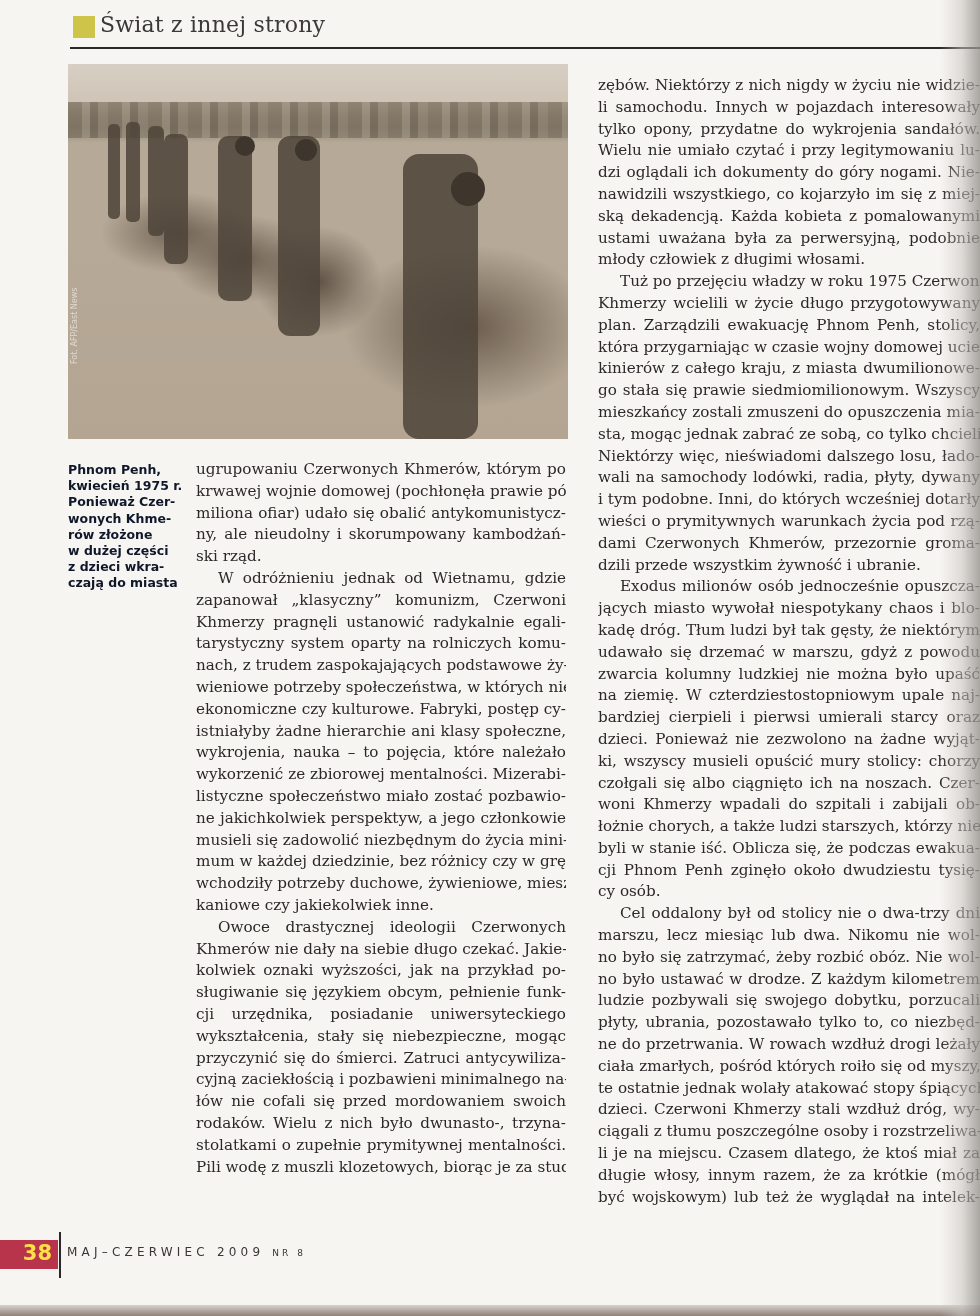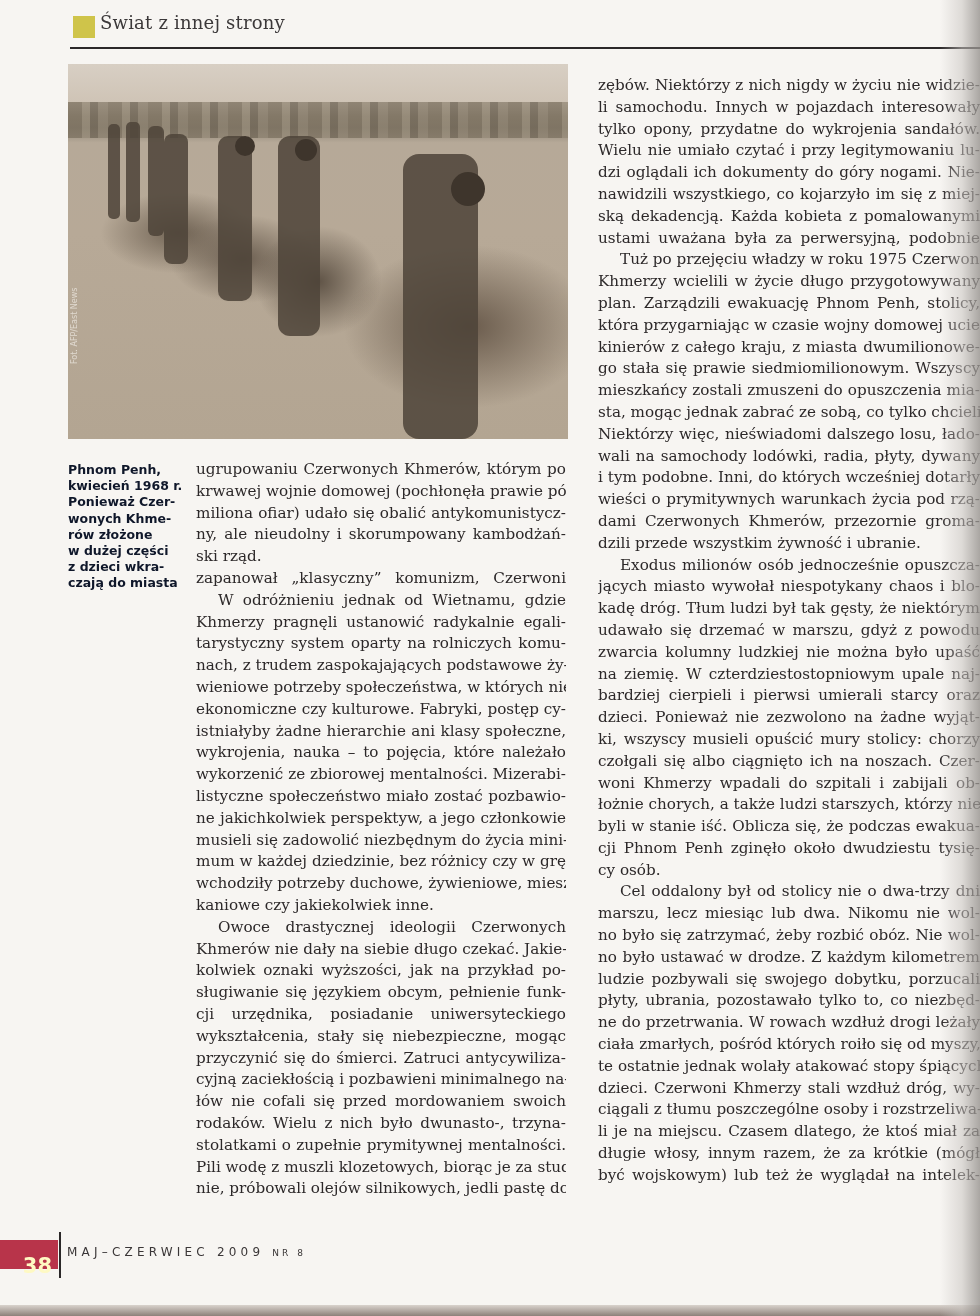--- a/index.html
+++ b/index.html
@@ -14,21 +14,21 @@
     background:linear-gradient(to right, rgba(247,245,242,0) 0%, rgba(200,196,192,0.55) 55%, rgba(150,146,142,0.8) 100%);
     pointer-events:none; z-index:5;
   }
   .header { position:absolute; left:70px; top:12px; right:0; height:36px; }
   .header-square {
     position:absolute; left:3px; top:4px; width:22px; height:22px;
     background:#cfc44a;
   }
   .header-title {
     position:absolute; left:30px; top:0px;
-    font-family:"DejaVu Serif", serif; font-size:18px; color:#3b3839;
+    font-family:"DejaVu Serif", serif; font-size:22px; color:#3b3839;
     letter-spacing:0.2px;
   }
   .header-rule {
     position:absolute; left:70px; top:47px; width:910px; height:2px; background:#2b2829;
   }
   .photo {
     position:absolute; left:68px; top:64px; width:500px; height:375px;
     background:
       radial-gradient(ellipse at 80% 70%, #6a5b4c 0%, rgba(106,91,76,0) 22%),
       radial-gradient(ellipse at 50% 58%, #5f5346 0%, rgba(95,83,70,0) 18%),
@@ -60,22 +60,22 @@
   }
   .col-left { left:196px; top:459px; width:370px; }
   .col-right { left:598px; top:75px; width:382px; }
   .line { display:block; white-space:nowrap; text-align-last:justify; overflow:hidden; }
   .line.last { text-align-last:left; }
   .line.indent { padding-left:22px; }
   .footer-box {
     position:absolute; left:0; top:1240px; width:58px; height:29px; background:#b8344a;
   }
   .footer-page {
-    position:absolute; right:6px; top:14px;
-    font-family:"DejaVu Sans", sans-serif; font-weight:bold; font-size:21px; color:#fef9c3;
+    position:absolute; right:6px; top:1px;
+    font-family:"DejaVu Sans", sans-serif; font-weight:bold; font-size:21px; color:#fde047;
   }
   .footer-vrule {
     position:absolute; left:59px; top:1232px; width:1.5px; height:46px; background:#2b2829;
   }
   .footer-issue {
     position:absolute; left:67px; top:1245px;
     font-family:"DejaVu Sans", sans-serif; font-size:12px; letter-spacing:4.2px; color:#3a3637;
   }
   .footer-issue .nr { font-size:9px; letter-spacing:3px;margin-top:12px; }
   .bottom-edge {
@@ -108,37 +108,37 @@
       <circle cx="177" cy="82" r="10"></circle>
       <circle cx="238" cy="86" r="11"></circle>
       <circle cx="400" cy="125" r="17"></circle>
     </g>
   </svg>
   <div class="photo-credit">Fot. AFP/East News</div>
 </div>
 
 <div class="caption">
   <div>Phnom Penh,</div>
-  <div>kwiecień 1968 r.</div>
+  <div>kwiecień 1975 r.</div>
   <div>Ponieważ Czer-</div>
   <div>wonych Khme-</div>
   <div>rów złożone</div>
   <div>w dużej części</div>
   <div>z dzieci wkra-</div>
   <div>czają do miasta</div>
 </div>
 
 <div class="col col-left">
   <span class="line">ugrupowaniu Czerwonych Khmerów, którym po</span>
   <span class="line">krwawej wojnie domowej (pochłonęła prawie pół</span>
   <span class="line">miliona ofiar) udało się obalić antykomunistycz-</span>
   <span class="line">ny, ale nieudolny i skorumpowany kambodżań-</span>
   <span class="line last">ski rząd.</span>
+  <span class="line indent">W odróżnieniu jednak od Wietnamu, gdzie</span>
   <span class="line">zapanował „klasyczny” komunizm, Czerwoni</span>
-  <span class="line indent">W odróżnieniu jednak od Wietnamu, gdzie</span>
   <span class="line">Khmerzy pragnęli ustanowić radykalnie egali-</span>
   <span class="line">tarystyczny system oparty na rolniczych komu-</span>
   <span class="line">nach, z trudem zaspokajających podstawowe ży-</span>
   <span class="line">wieniowe potrzeby społeczeństwa, w których nie</span>
   <span class="line">ekonomiczne czy kulturowe. Fabryki, postęp cy-</span>
   <span class="line">istniałyby żadne hierarchie ani klasy społeczne,</span>
   <span class="line">wykrojenia, nauka – to pojęcia, które należało</span>
   <span class="line">wykorzenić ze zbiorowej mentalności. Mizerabi-</span>
   <span class="line">listyczne społeczeństwo miało zostać pozbawio-</span>
   <span class="line">ne jakichkolwiek perspektyw, a jego członkowie</span>
@@ -151,32 +151,32 @@
   <span class="line">kolwiek oznaki wyższości, jak na przykład po-</span>
   <span class="line">sługiwanie się językiem obcym, pełnienie funk-</span>
   <span class="line">cji urzędnika, posiadanie uniwersyteckiego</span>
   <span class="line">wykształcenia, stały się niebezpieczne, mogąc</span>
   <span class="line">przyczynić się do śmierci. Zatruci antycywiliza-</span>
   <span class="line">cyjną zaciekłością i pozbawieni minimalnego na-</span>
   <span class="line">łów nie cofali się przed mordowaniem swoich</span>
   <span class="line">rodaków. Wielu z nich było dwunasto-, trzyna-</span>
   <span class="line">stolatkami o zupełnie prymitywnej mentalności.</span>
   <span class="line">Pili wodę z muszli klozetowych, biorąc je za stud-</span>
-  <span class="line">nie, próbowali olejów silnikowych, jedli pastę do</span>
 </div>
 
 <div class="col col-right">
   <span class="line">zębów. Niektórzy z nich nigdy w życiu nie widzie-</span>
   <span class="line">li samochodu. Innych w pojazdach interesowały</span>
   <span class="line">tylko opony, przydatne do wykrojenia sandałów.</span>
   <span class="line">Wielu nie umiało czytać i przy legitymowaniu lu-</span>
   <span class="line">dzi oglądali ich dokumenty do góry nogami. Nie-</span>
   <span class="line">nawidzili wszystkiego, co kojarzyło im się z miej-</span>
   <span class="line">ską dekadencją. Każda kobieta z pomalowanymi</span>
   <span class="line">ustami uważana była za perwersyjną, podobnie</span>
+  <span class="line last">młody człowiek z długimi włosami.</span>
   <span class="line indent">Tuż po przejęciu władzy w roku 1975 Czerwoni</span>
   <span class="line">Khmerzy wcielili w życie długo przygotowywany</span>
   <span class="line">plan. Zarządzili ewakuację Phnom Penh, stolicy,</span>
   <span class="line">która przygarniając w czasie wojny domowej ucie-</span>
   <span class="line">kinierów z całego kraju, z miasta dwumilionowe-</span>
   <span class="line">go stała się prawie siedmiomilionowym. Wszyscy</span>
   <span class="line">mieszkańcy zostali zmuszeni do opuszczenia mia-</span>
   <span class="line">sta, mogąc jednak zabrać ze sobą, co tylko chcieli.</span>
   <span class="line">Niektórzy więc, nieświadomi dalszego losu, łado-</span>
   <span class="line">wali na samochody lodówki, radia, płyty, dywany</span>

